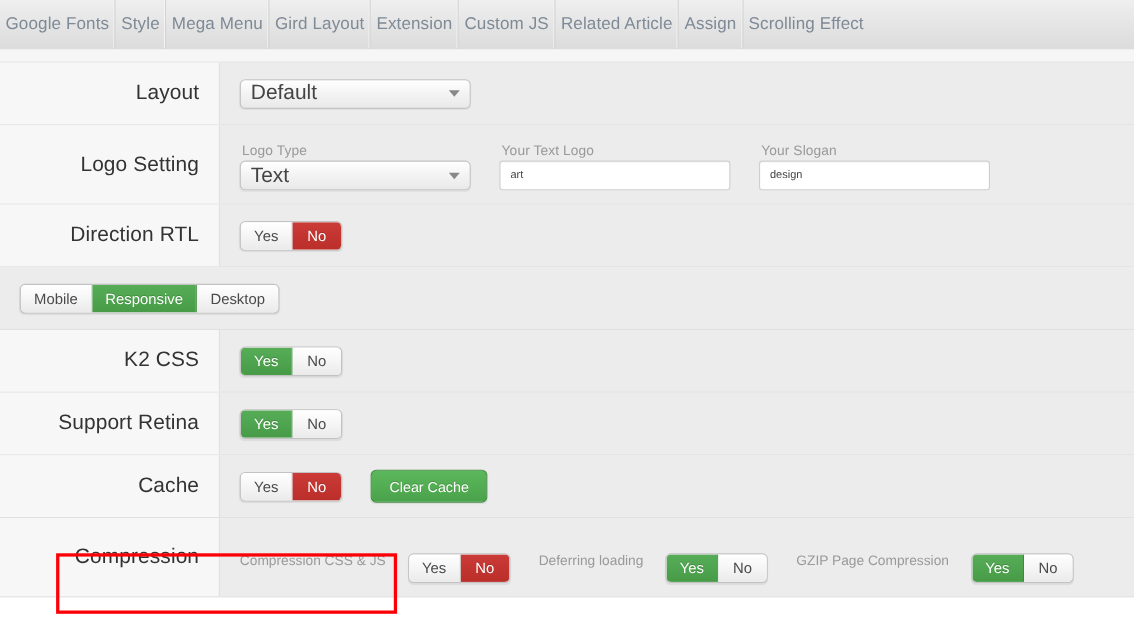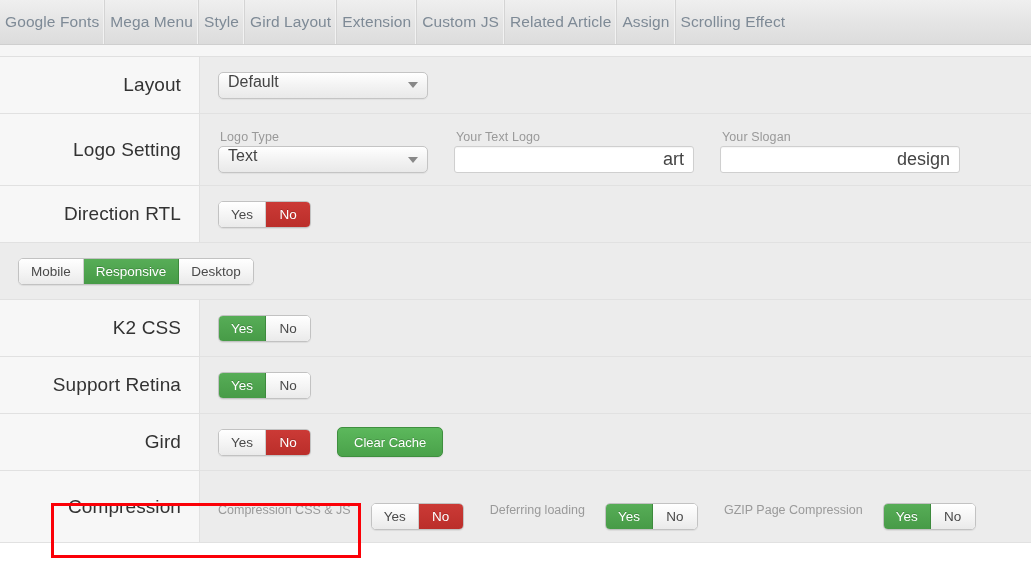--- a/index.html
+++ b/index.html
@@ -73,46 +73,45 @@
     padding-left: 2px;
   }
 
   
   .sel {
     position: relative;
     width: 210px; height: 27px;
     background: linear-gradient(to bottom, #ffffff 0%, #f3f3f3 50%, #e9e9e9 100%);
     border: 1px solid #c4c4c4;
     border-radius: 5px;
-    display: flex; 
+    display: flex; align-items: center;
     padding: 0 24px 0 9px;
-    font-size: 16px; color: #444;
+    font-size: 19px; color: #444;
     box-shadow: 0 1px 1px rgba(0,0,0,.05);
     cursor: pointer;
   }
   .sel .caret {
     position: absolute; right: 9px; top: 50%; transform: translateY(-50%);
     width: 0; height: 0;
     border-left: 5px solid transparent;
     border-right: 5px solid transparent;
     border-top: 6px solid #888;
   }
 
   
   .txt {
-    width: 240px; height: 27px;
+    width: 210px; height: 27px;
     background: #fff;
     border: 1px solid #cfcfcf;
     border-radius: 3px;
     padding: 0 9px;
-    font-size: 18px; color: #444;
+    font-size: 10px; color: #444;
     font-family: "Liberation Sans", sans-serif;
     box-shadow: inset 0 1px 1px rgba(0,0,0,.04);
     outline: none;
-    text-align: right;
   }
 
   
   .btngroup {
     display: inline-flex;
     border: 1px solid #c2c2c2;
     border-radius: 5px;
     overflow: hidden;
     box-shadow: 0 1px 1px rgba(0,0,0,.07);
     background: #fff;
@@ -173,22 +172,22 @@
     z-index: 50;
   }
 </style>
 </head>
 <body>
 
 <div id="app">
 
   <div class="tabbar">
     <div class="tab">Google Fonts</div>
+    <div class="tab">Style</div>
     <div class="tab">Mega Menu</div>
-    <div class="tab">Style</div>
     <div class="tab">Gird Layout</div>
     <div class="tab">Extension</div>
     <div class="tab">Custom JS</div>
     <div class="tab">Related Article</div>
     <div class="tab">Assign</div>
     <div class="tab">Scrolling Effect</div>
   </div>
 
   <div class="gapstrip"></div>
 
@@ -259,21 +258,21 @@
       <div class="row-label">Support Retina</div>
       <div class="row-field">
         <div class="btngroup">
           <div class="btn on-green">Yes</div>
           <div class="btn">No</div>
         </div>
       </div>
     </div>
 
     <div class="row">
-      <div class="row-label">Gird</div>
+      <div class="row-label">Cache</div>
       <div class="row-field">
         <div class="btngroup">
           <div class="btn">Yes</div>
           <div class="btn on-red">No</div>
         </div>
         <div class="action-btn">Clear Cache</div>
       </div>
     </div>
 
     <div class="row tall">

